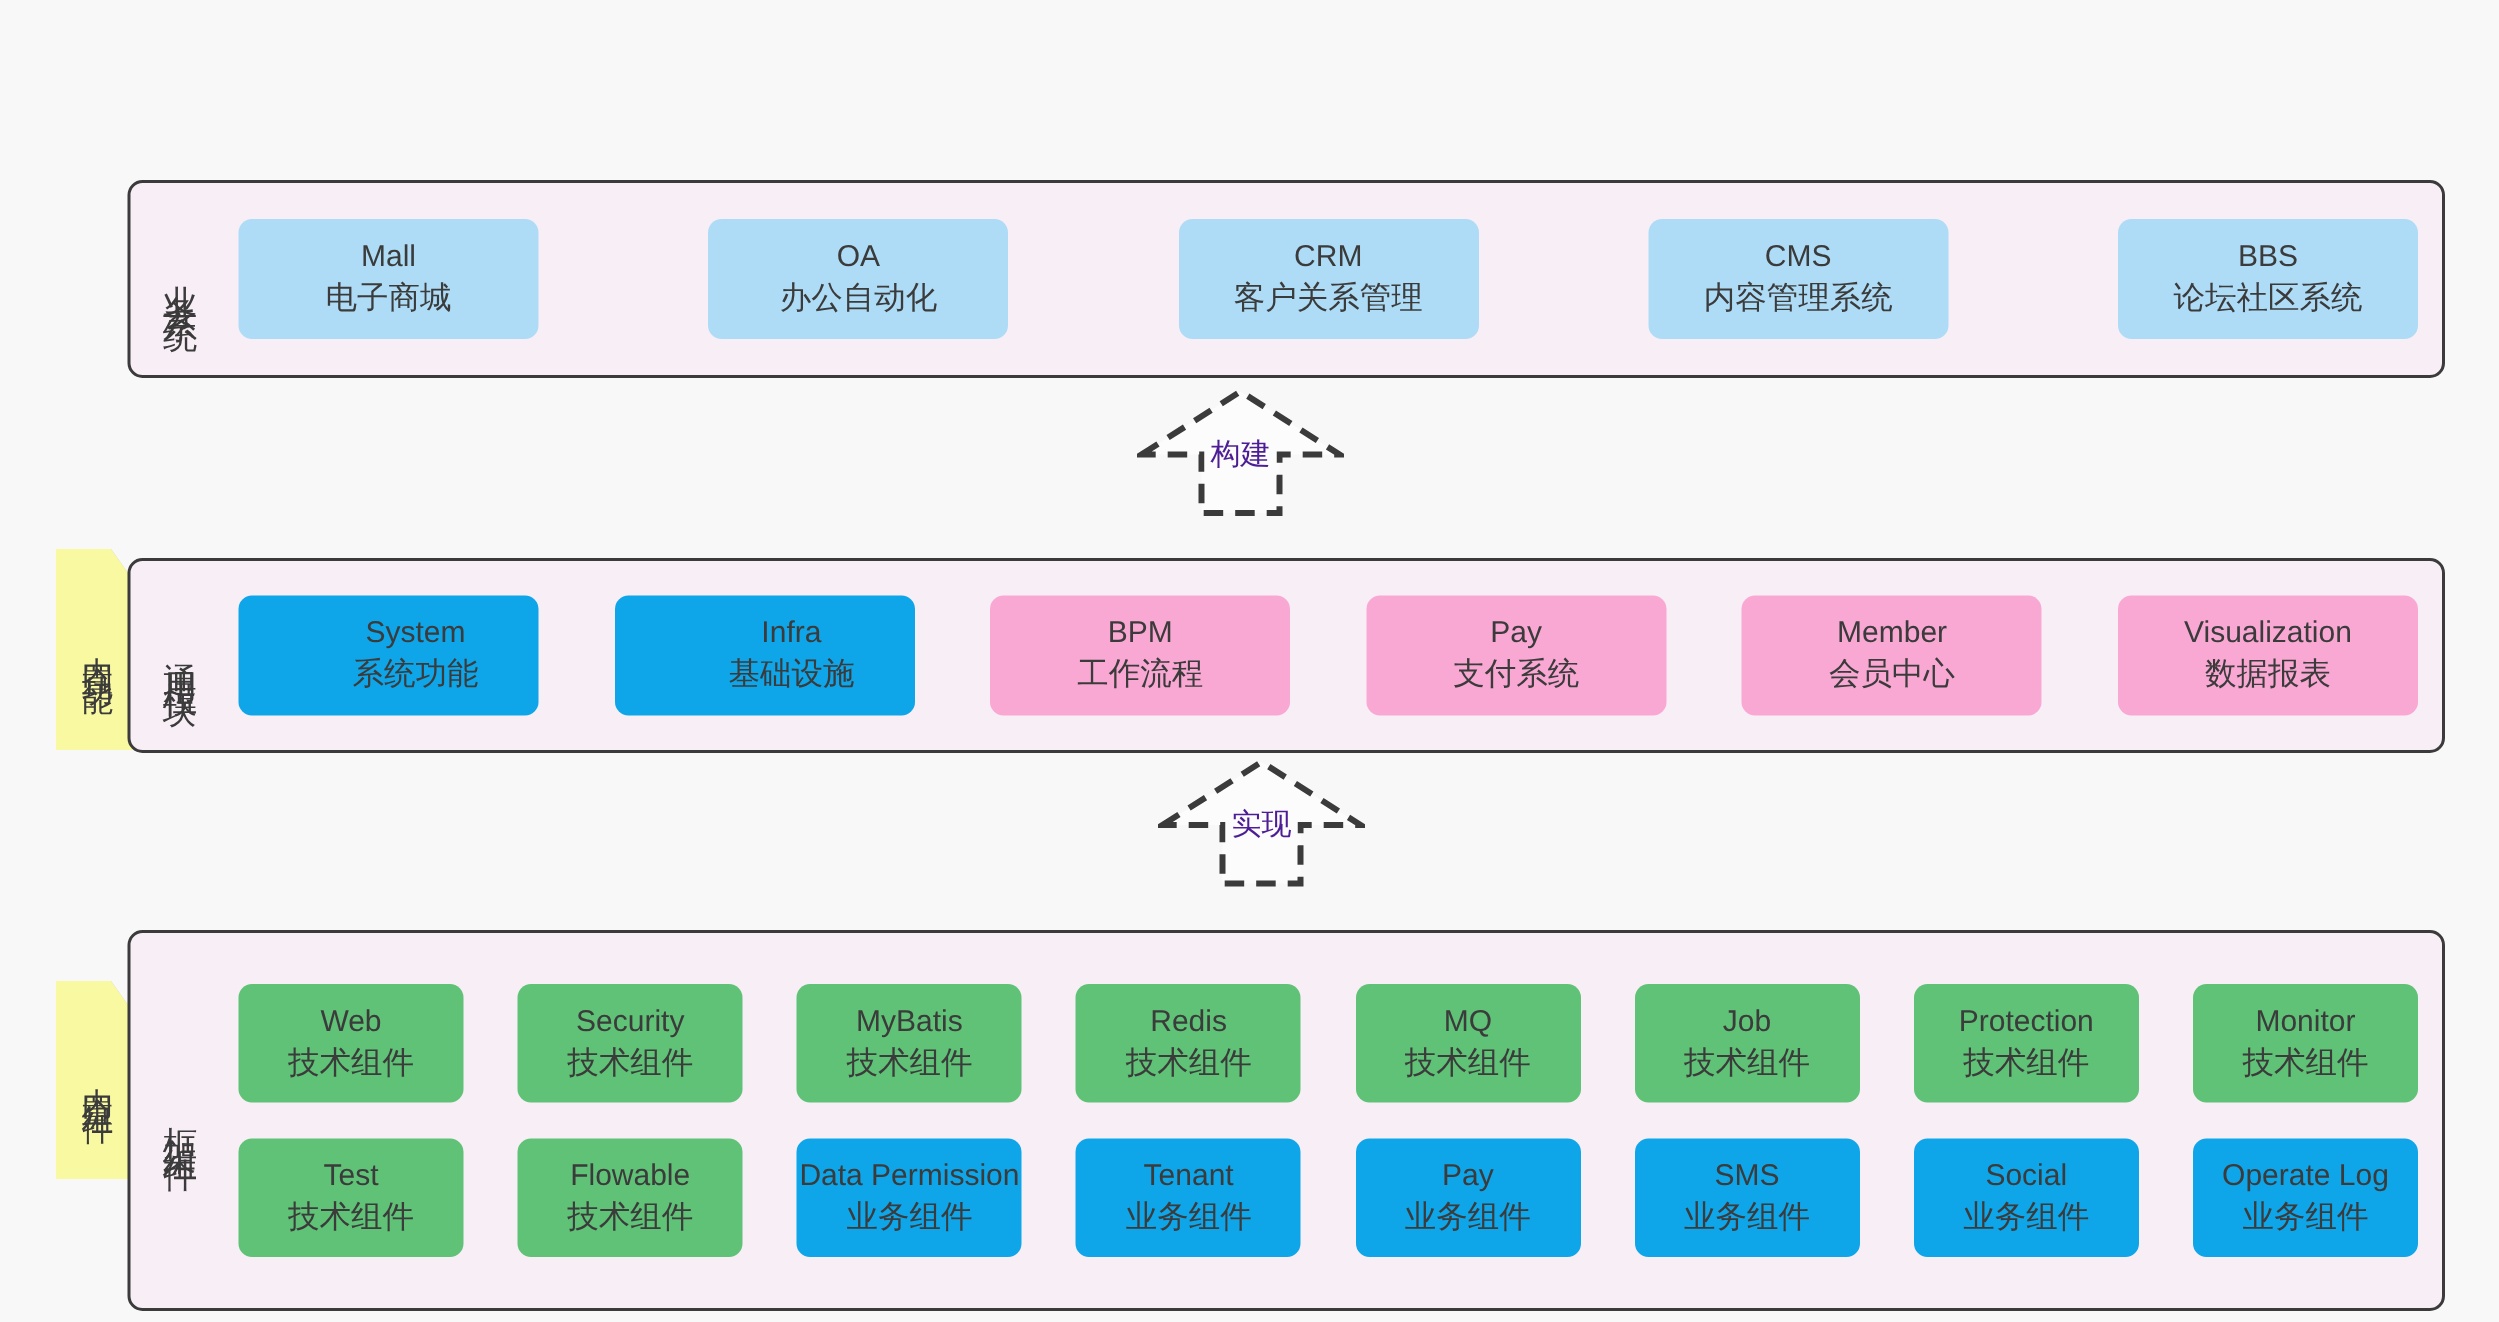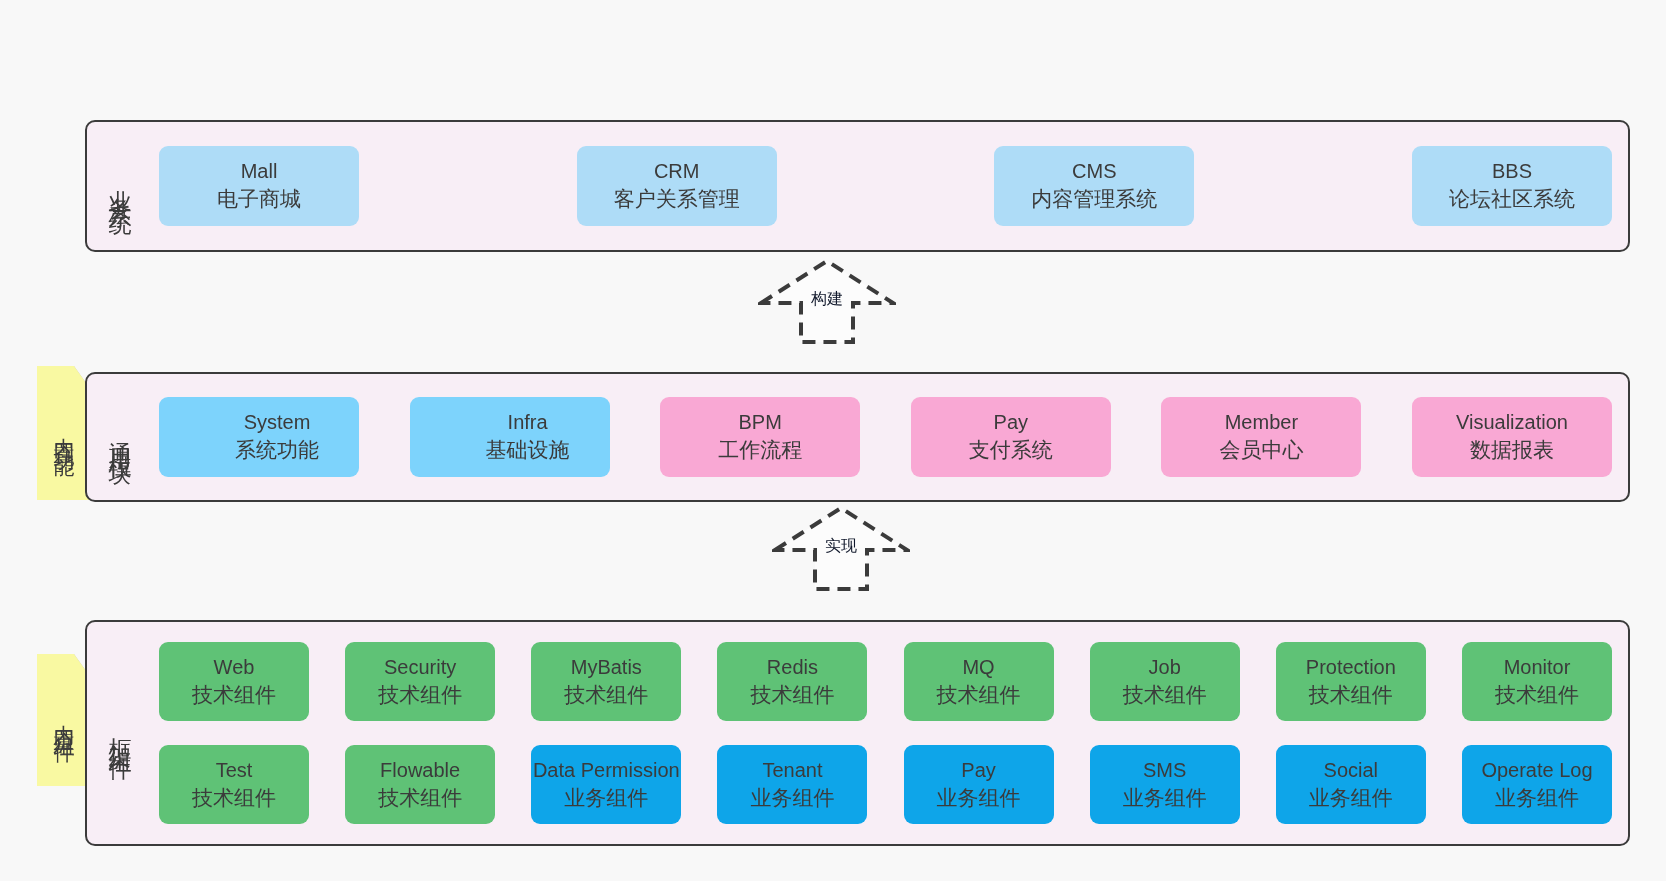--- a/index.html
+++ b/index.html
@@ -18,21 +18,21 @@
     left: 85px;
     width: 1545px;
     background: #f8eef6;
     border: 2px solid #3b3b3b;
     border-radius: 10px;
     display: flex;
     z-index: 2;
   }
   .band-1 { top: 120px; height: 132px; }
   .band-2 { top: 372px; height: 130px; }
-  .band-3 { top: 620px; height: 226px; }
+  .band-3 { top: 620px; height: 254px; }
 
   .vtitle-wrap {
     width: 52px;
     margin-left: 8px;
     display: flex;
     align-items: center;
     justify-content: center;
     flex: 0 0 auto;
   }
   .vtitle {
@@ -71,21 +71,21 @@
     flex-direction: column;
     align-items: center;
     justify-content: center;
     text-align: center;
     line-height: 1.38;
     font-size: 20px;
   }
   .box .cn { font-size: 21px; }
   .box.small { width: 150px; height: 79px; line-height: 1.32; }
   .blue  { background: #aedcf7; }
-  .red   { background: #7dd3fc; padding-left: 36px; }
+  .red   { background: #0ea5e9; padding-left: 36px; }
   .pink  { background: #f9a8d4; }
   .green { background: #5fc276; }
   .lgreen{ background: #0ea5e9; }
 
   
   .tab {
     position: absolute;
     left: 37px;
     width: 54px;
     background: #f9f9a2;
@@ -117,24 +117,24 @@
   }
   .arrow-1 { left: 758px; top: 256px; }
   .arrow-2 { left: 772px; top: 503px; }
   .arrow svg { display: block; width: 138px; height: 90px; }
   .arrow-label {
     position: absolute;
     left: 50%;
     top: 32px;
     transform: translateX(-50%);
     background: #fcfcfc;
-    font-size: 16px;
+    font-size: 20px;
     padding: 1px 4px;
     white-space: nowrap;
-    color: #0f172a;
+    color: #4c1d95;
   }
 </style>
 </head>
 <body>
 
 <div class="tab tab-1">
   <span class="vtitle">内置功能</span>
 </div>
 <div class="fold" style="left:74px; top:366px;"></div>
 
@@ -144,20 +144,24 @@
 <div class="fold" style="left:74px; top:654px;"></div>
 
 <div class="band band-1">
   <div class="vtitle-wrap">
     <span class="vtitle">业务系统</span>
   </div>
   <div class="boxes-row">
     <div class="box blue">
       <span class="en">Mall</span>
       <span class="cn">电子商城</span>
+    </div>
+    <div class="box blue">
+      <span class="en">OA</span>
+      <span class="cn">办公自动化</span>
     </div>
     <div class="box blue">
       <span class="en">CRM</span>
       <span class="cn">客户关系管理</span>
     </div>
     <div class="box blue">
       <span class="en">CMS</span>
       <span class="cn">内容管理系统</span>
     </div>
     <div class="box blue">

